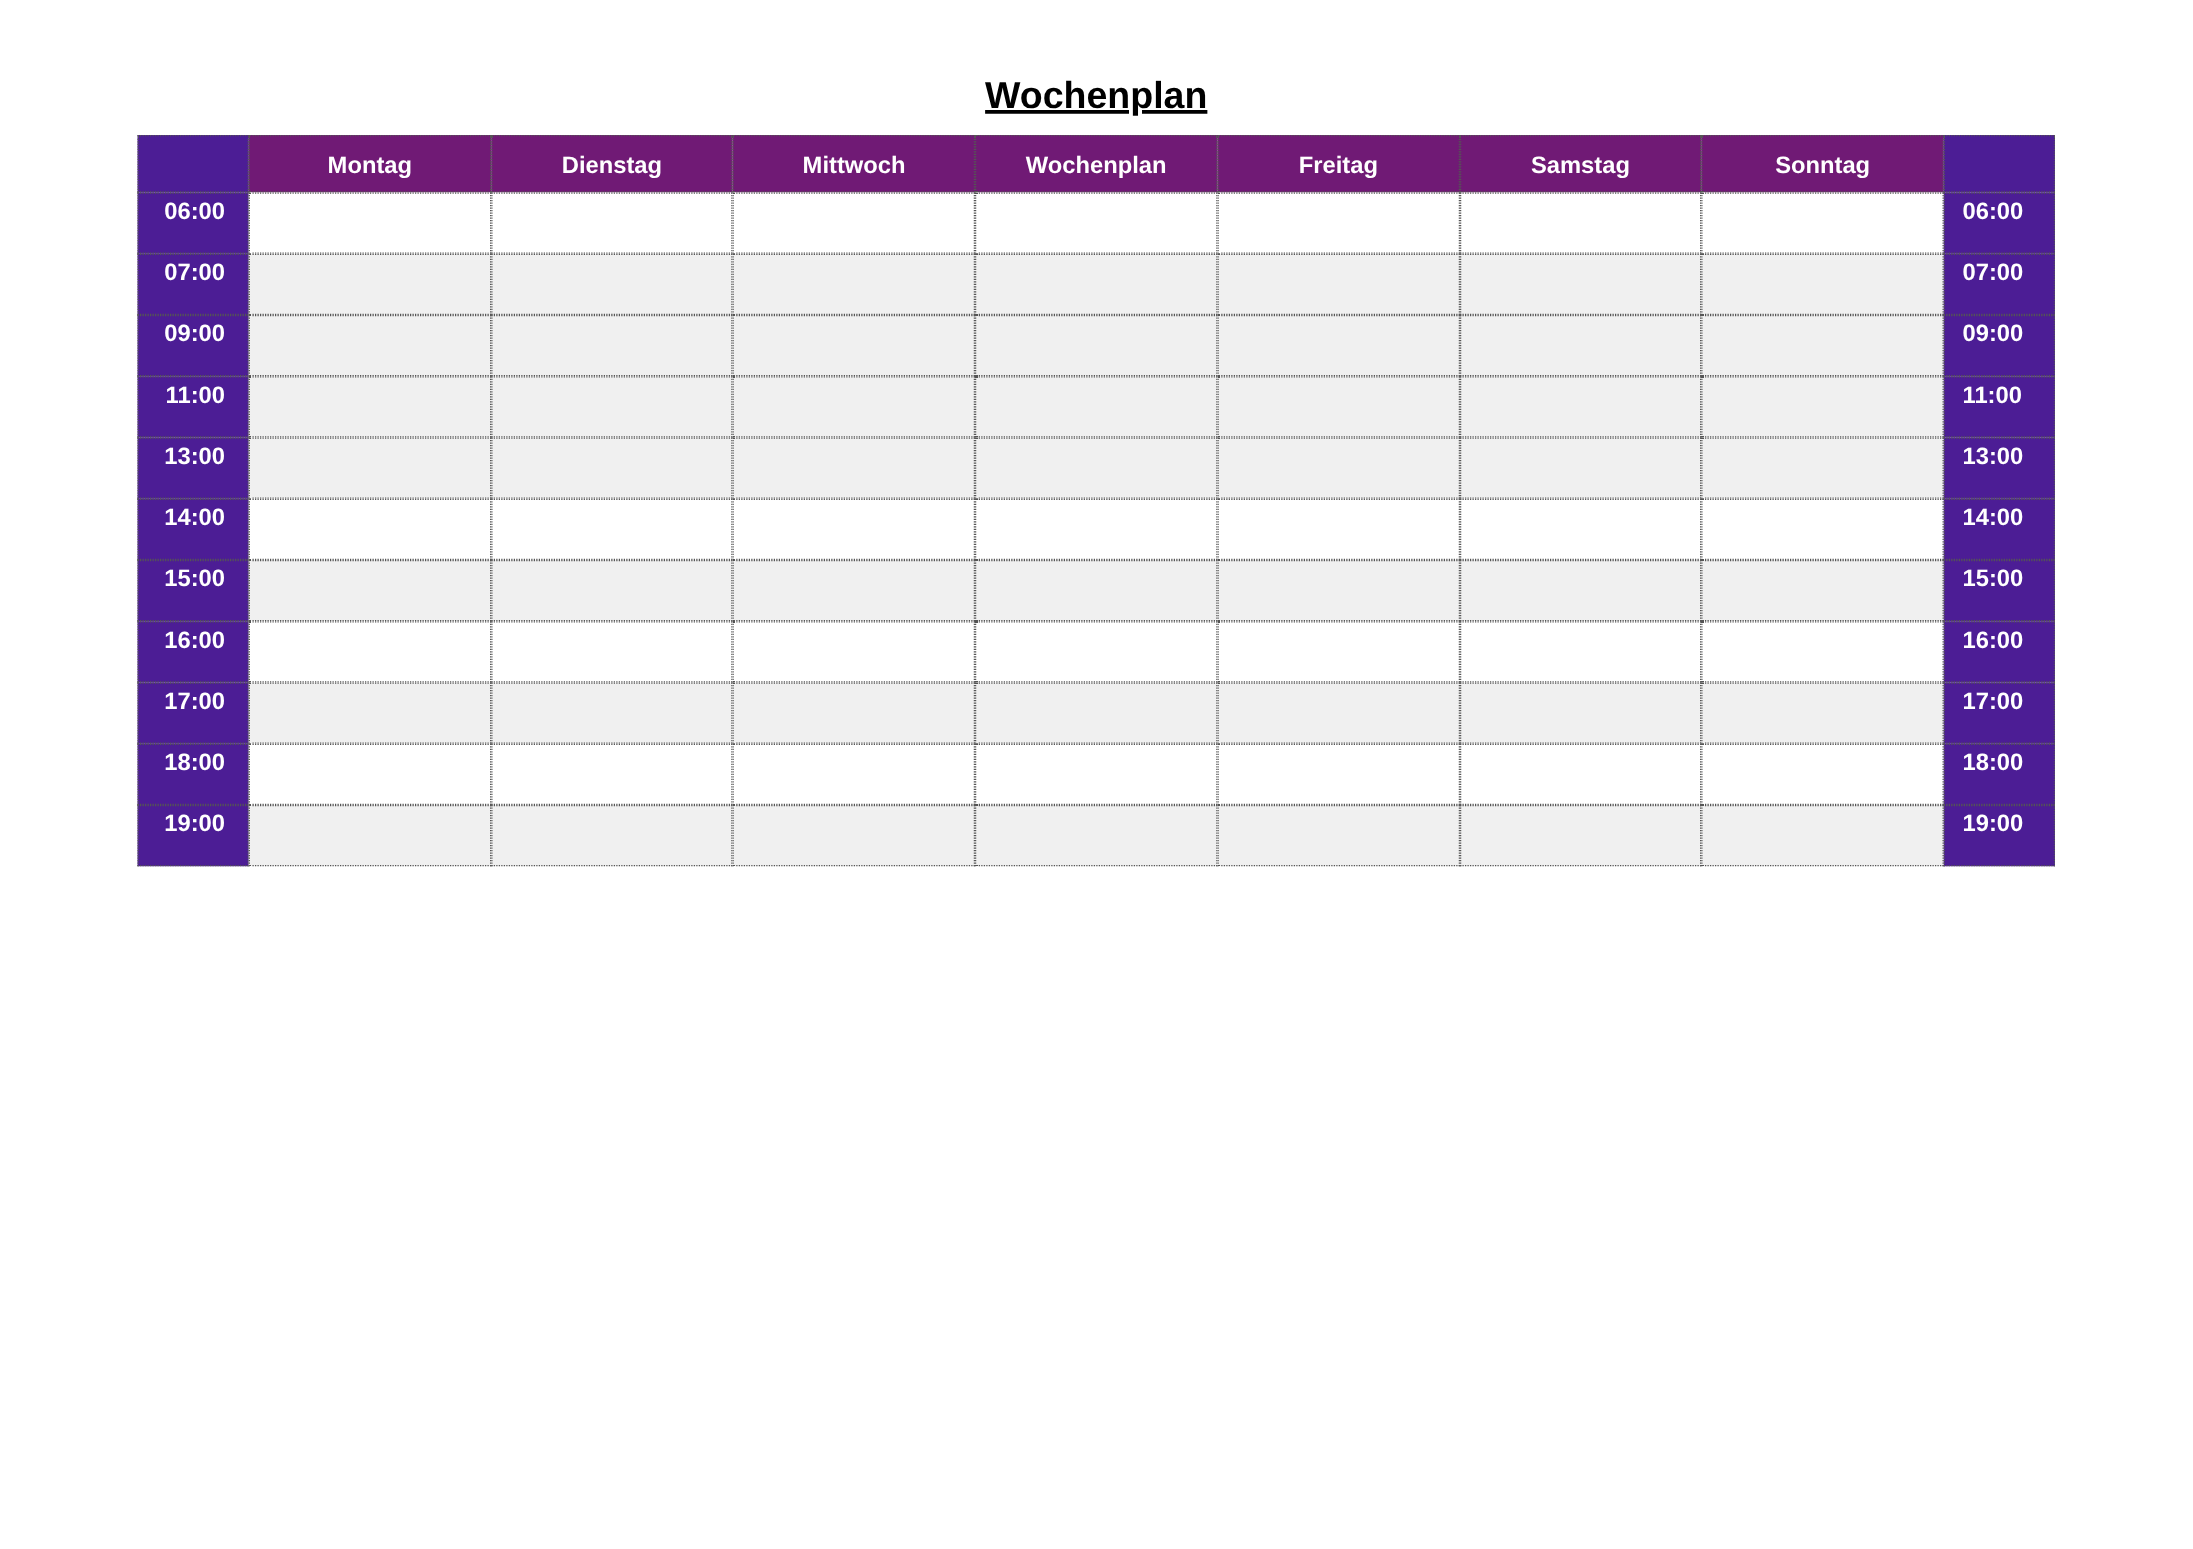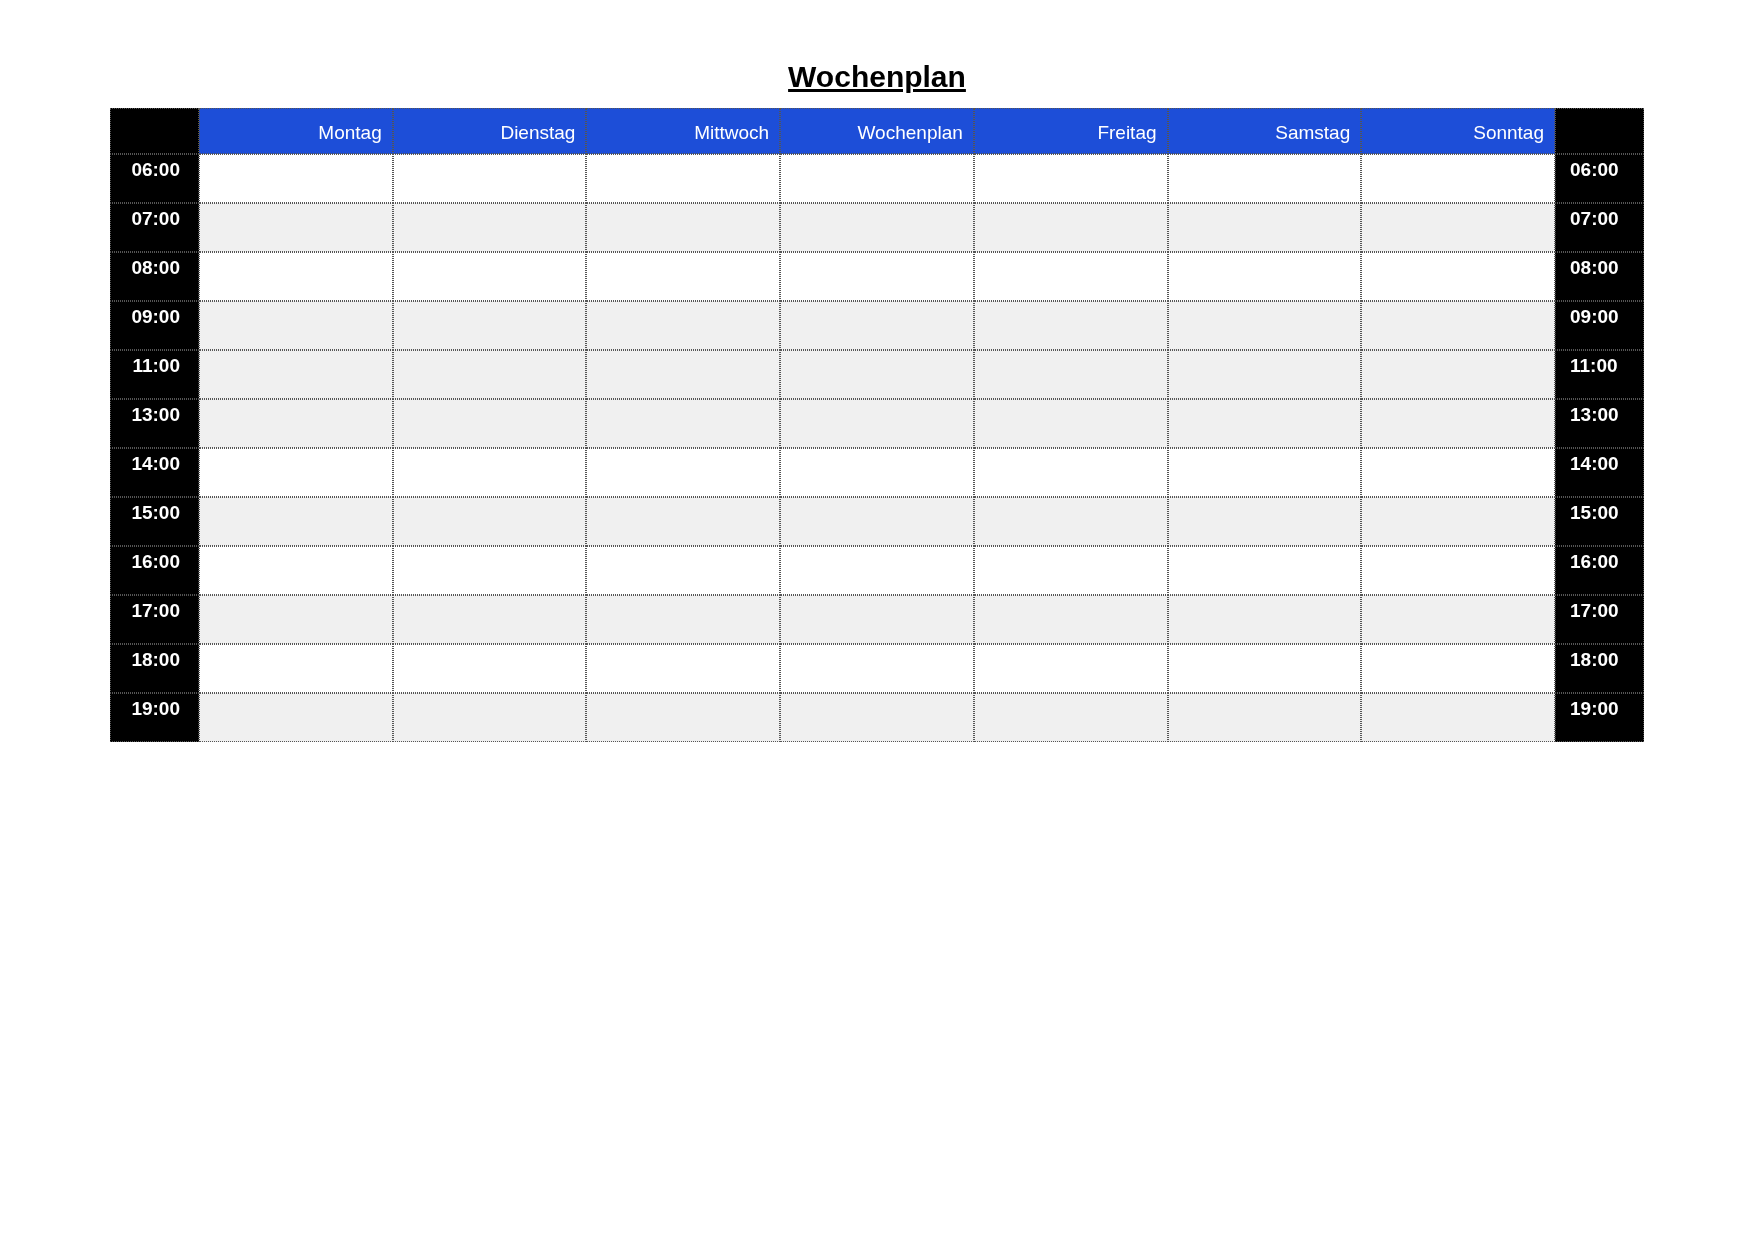--- a/index.html
+++ b/index.html
@@ -29,28 +29,28 @@
       table-layout: fixed;
     }
     th, td {
       border: 1px dotted #555;
       height: 49px;
       padding: 4px 10px 0 10px;
       vertical-align: top;
       font-size: 19px;
     }
     .hcell {
-      background: #1d4ed8;
+      background: #701a75;
       color: #fff;
-      font-weight: 400;
-      text-align: right;
+      font-weight: 700;
+      text-align: center;
       vertical-align: middle;
     }
     .tcell {
-      background: #000000;
+      background: #4c1d95;
       color: #fff;
       font-weight: 600;
       text-align: center;
       vertical-align: top;
       width: 89px;
     }
     .tcell-left { text-align: right; padding-right: 18px; }
     .tcell-right { text-align: left; padding-left: 14px; }
     .dcell {
       text-align: left;
@@ -96,31 +96,20 @@
         <td class="tcell tcell-left">07:00</td>
         <td class="dcell"></td>
         <td class="dcell"></td>
         <td class="dcell"></td>
         <td class="dcell"></td>
         <td class="dcell"></td>
         <td class="dcell"></td>
         <td class="dcell"></td>
         <td class="tcell tcell-right">07:00</td>
       </tr>
-      <tr class="row-even">
-        <td class="tcell tcell-left">08:00</td>
-        <td class="dcell"></td>
-        <td class="dcell"></td>
-        <td class="dcell"></td>
-        <td class="dcell"></td>
-        <td class="dcell"></td>
-        <td class="dcell"></td>
-        <td class="dcell"></td>
-        <td class="tcell tcell-right">08:00</td>
-      </tr>
       <tr class="row-odd">
         <td class="tcell tcell-left">09:00</td>
         <td class="dcell"></td>
         <td class="dcell"></td>
         <td class="dcell"></td>
         <td class="dcell"></td>
         <td class="dcell"></td>
         <td class="dcell"></td>
         <td class="dcell"></td>
         <td class="tcell tcell-right">09:00</td>

